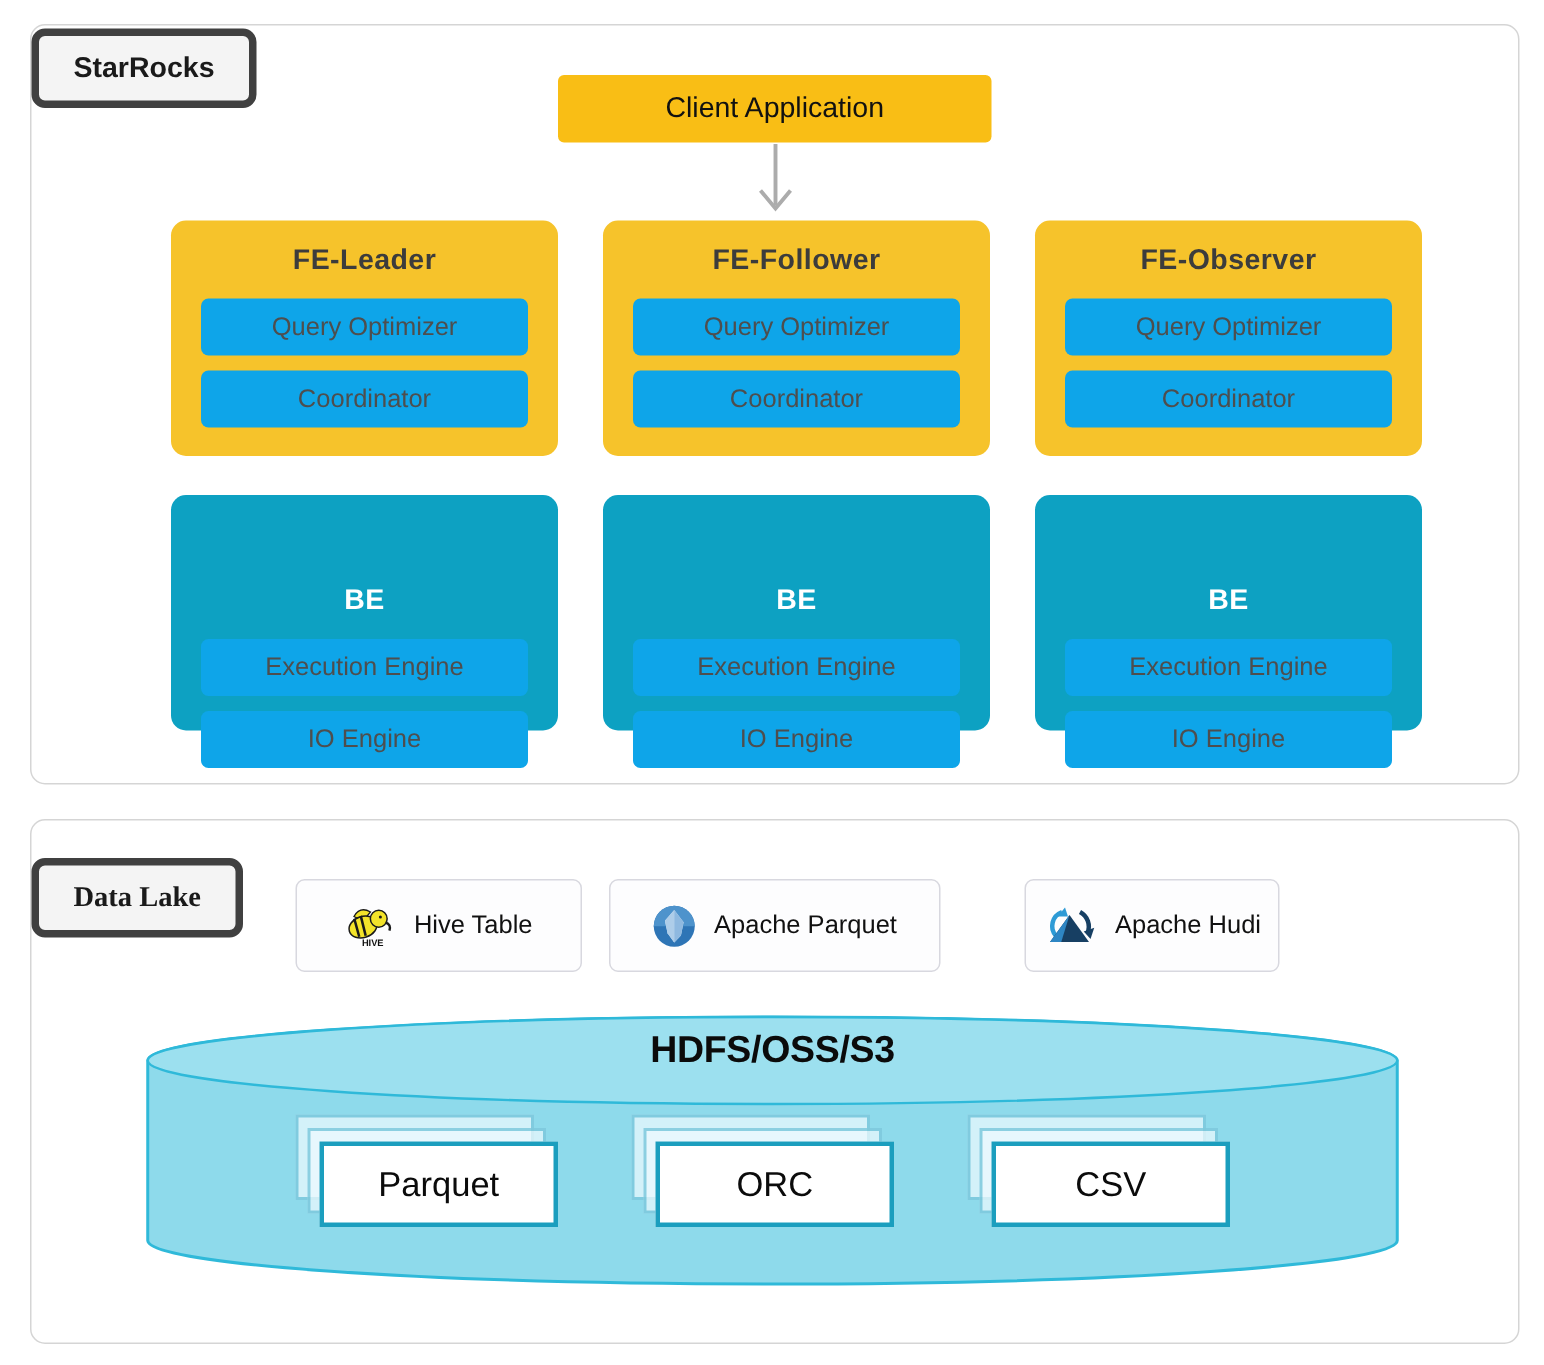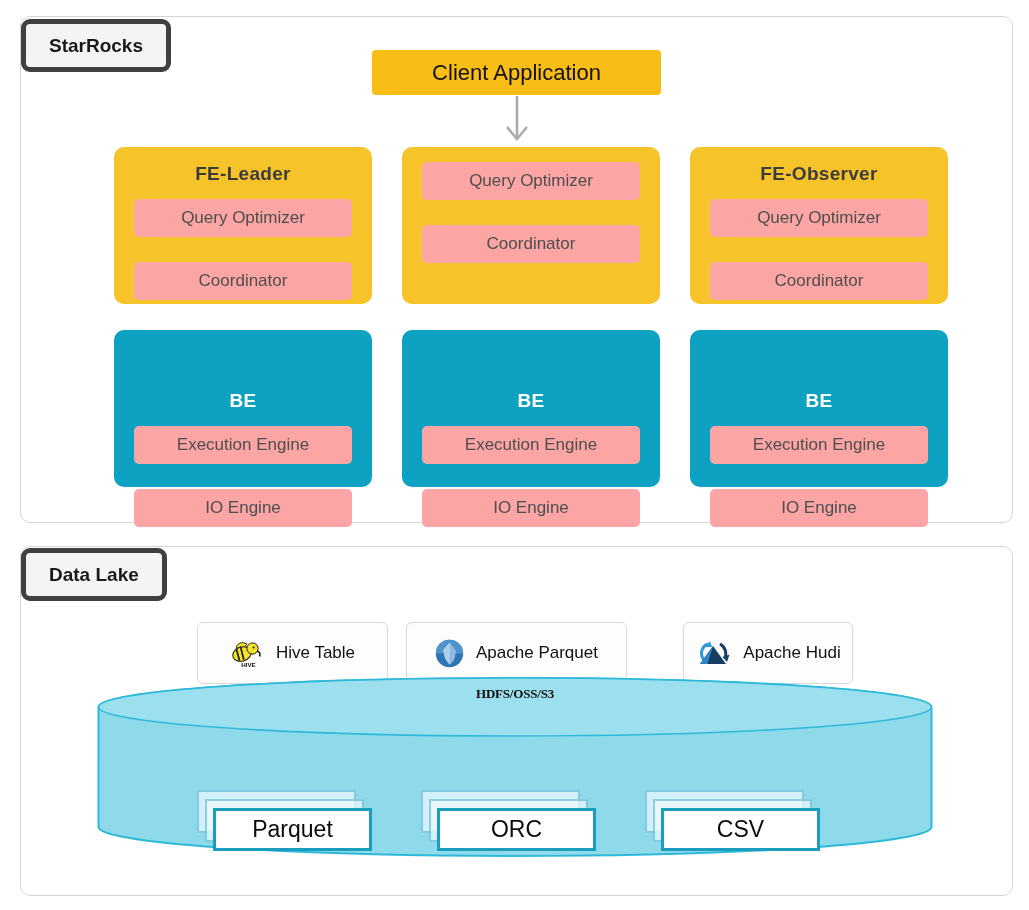--- a/index.html
+++ b/index.html
@@ -7,60 +7,60 @@
   .canvas{position:relative;width:1029px;height:910px;background:#ffffff;overflow:hidden;}
 
   
   .panel{position:absolute;border:1px solid #d5d5d5;border-radius:10px;background:#ffffff;}
   .panel-starrocks{left:20px;top:16px;width:991px;height:505px;}
   .panel-datalake{left:20px;top:546px;width:991px;height:348px;}
 
   .tag{position:absolute;background:#f4f4f4;border:5px solid #404040;border-radius:9px;
        padding:0 23px;height:43px;line-height:43px;font-size:19px;font-weight:600;color:#1a1a1a;}
   .tag-starrocks{left:21px;top:19px;}
-  .tag-datalake{left:21px;top:548px;}
+  .tag-datalake{left:21px;top:572px;font-family:Liberation Serif, serif;}
 
   
   .client-box{position:absolute;left:372px;top:50px;width:289px;height:45px;background:#f9be15;
        border-radius:4px;display:flex;align-items:center;justify-content:center;
-       font-size:22px;font-weight:500;color:#111111;}
+       font-size:19px;font-weight:500;color:#111111;}
 
   .arrow-svg{position:absolute;left:505px;top:96px;}
 
   
   .node{position:absolute;width:258px;height:157px;border-radius:10px;box-sizing:border-box;
         padding:15px 20px 0 20px;}
   .node-fe{background:#f6c32b;top:147px;}
   .node-be{background:#0da1c2;top:330px;}
   .col-0{left:114px;} .col-1{left:402px;} .col-2{left:690px;}
   .node-title{text-align:center;font-size:19px;font-weight:600;color:#3c3c3c;height:24px;
         line-height:24px;margin-bottom:13px;letter-spacing:.3px;}
   .node-be .node-title{color:#ffffff;font-weight:700;margin-top:44px;}
-  .chip{height:38px;background:#fca5a5;border-radius:5px;margin-bottom:25px;
+  .chip{height:38px;background:#0ea5e9;border-radius:5px;margin-bottom:10px;
         display:flex;align-items:center;justify-content:center;
         font-size:17px;font-weight:500;color:#4e4e4e;}
 
   
   .tbox{position:absolute;top:586px;height:62px;background:#fdfdfe;border:1px solid #d8d8df;
         border-radius:6px;box-sizing:border-box;display:flex;align-items:center;
-        justify-content:center;gap:12px;font-size:17px;color:#111111;margin-top:36px;}
+        justify-content:center;gap:12px;font-size:17px;color:#111111;}
   .tbox-hive{left:197px;width:191px;}
   .tbox-iceberg{left:406px;width:221px;}
   .tbox-hudi{left:683px;width:170px;}
   .tbox .ico{flex:0 0 auto;display:flex;align-items:center;}
 
   
   .cyl-svg{position:absolute;left:97px;top:676px;}
   .cyl-label{position:absolute;left:97px;top:686px;width:836px;text-align:center;
-        font-size:13px;font-weight:600;color:#0b0b0b;letter-spacing:-0.2px;font-family:Liberation Serif, serif;}
+        font-size:25px;font-weight:600;color:#0b0b0b;letter-spacing:-0.2px;}
 
   
   .stack{position:absolute;top:743px;width:176px;height:63px;}
   .stack-parquet{left:197px;} .stack-orc{left:421px;} .stack-csv{left:645px;}
-  .scard{position:absolute;width:159px;height:43px;box-sizing:border-box;margin-top:47px;}
+  .scard{position:absolute;width:159px;height:57px;box-sizing:border-box;}
   .scard-back{background:rgba(238,250,253,0.72);border:2px solid rgba(27,158,190,0.45);}
   .scard-b2{left:0;top:0;}
   .scard-b1{left:8px;top:9px;}
   .scard-front{left:16px;top:18px;background:#ffffff;border:3px solid #1b9ebe;
         display:flex;align-items:center;justify-content:center;
         font-size:23px;font-weight:500;color:#0b0b0b;}
 </style>
 </head>
 <body>
 
@@ -75,20 +75,21 @@
     <line x1="12" y1="0" x2="12" y2="41" stroke="#acacac" stroke-width="2.6"></line>
     <polyline points="2,31 12,43 22,31" fill="none" stroke="#acacac" stroke-width="2.6"></polyline>
   </svg>
 
   <div class="node node-fe col-0">
     <div class="node-title">FE-Leader</div>
     <div class="chip">Query Optimizer</div>
     <div class="chip">Coordinator</div>
   </div>
   <div class="node node-fe col-1">
+    <div class="node-title">FE-Follower</div>
     <div class="chip">Query Optimizer</div>
     <div class="chip">Coordinator</div>
   </div>
   <div class="node node-fe col-2">
     <div class="node-title">FE-Observer</div>
     <div class="chip">Query Optimizer</div>
     <div class="chip">Coordinator</div>
   </div>
 
   <div class="node node-be col-0">

